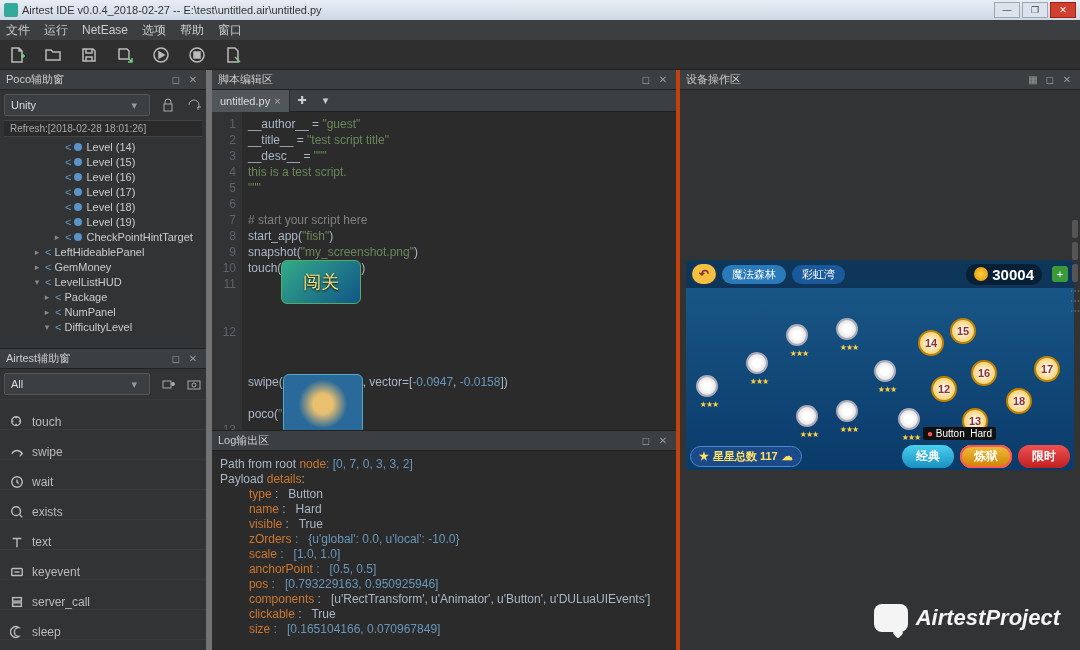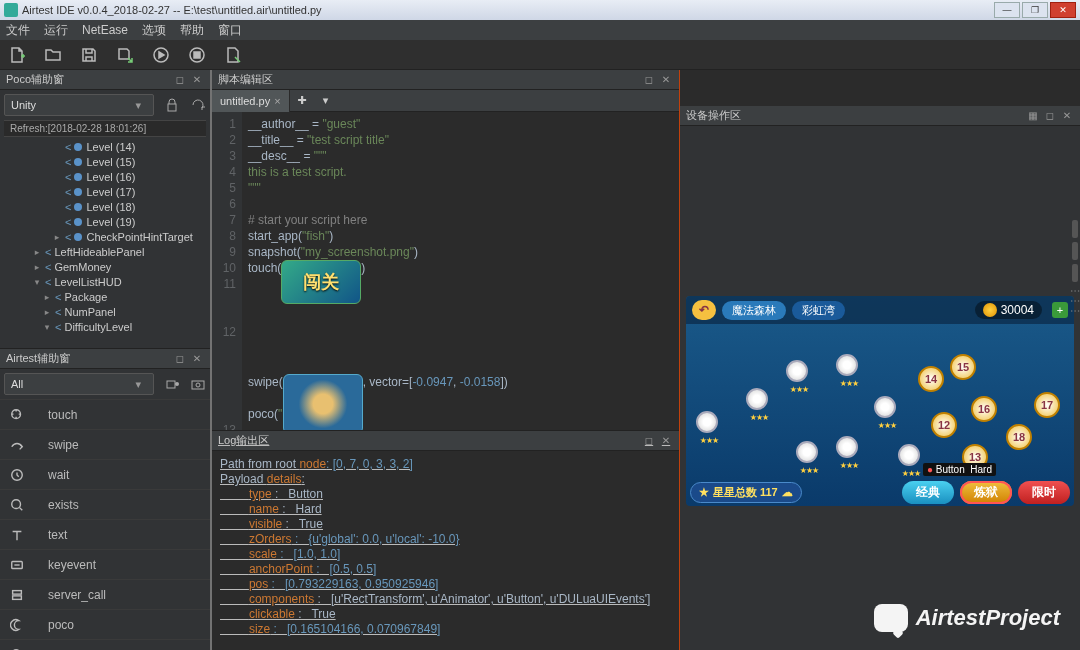--- a/index.html
+++ b/index.html
@@ -11,80 +11,80 @@
 .winbtn.close { background: #d04030; color: #fff; border-color: #a02010; }
 .menubar { height: 20px; background: #3c3f41; display: flex; align-items: center; padding: 0 6px; gap: 14px; color: #ccc; font-size: 12px; }
 .menubar span { cursor: pointer; }
 .toolbar { height: 30px; background: #2f2f2f; display: flex; align-items: center; padding: 0 8px; gap: 18px; border-bottom: 1px solid #222; }
 .toolbar svg { width: 18px; height: 18px; stroke: #bbb; fill: none; stroke-width: 1.5; cursor: pointer; }
 .main { display: flex; height: 580px; }
 .panel { background: #313335; display: flex; flex-direction: column; }
 .panel-head { height: 20px; background: #3c3f41; display: flex; align-items: center; padding: 0 6px; color: #ccc; font-size: 11px; border-bottom: 1px solid #222; }
 .panel-head .spacer { flex: 1; }
 .panel-head .pbtn { width: 14px; height: 14px; margin-left: 3px; color: #999; cursor: pointer; font-size: 10px; display:flex; align-items:center; justify-content:center; }
-.left { width: 212px; border-right: 2px solid #737373; }
-.center { flex: 1; display: flex; flex-direction: column; border-right: 1px solid #c2410c; }
-.right { width: 400px; margin-top: 36px; }
+.left { width: 212px; border-right: 6px solid #737373; }
+.center { flex: 1; display: flex; flex-direction: column; border-right: 4px solid #c2410c; }
+.right { width: 400px; }
 .combo { height: 22px; background: #3c3f41; margin: 4px; border: 1px solid #555; border-radius: 2px; display: flex; align-items: center; padding: 0 6px; color: #ddd; font-size: 11px; }
 .combo .arrow { margin-left: auto; color: #999; margin-right:6px; }
 .refresh { background: #2a2a2a; padding: 2px 6px; font-size: 10px; color: #aaa; margin: 0 4px 2px; border-top:1px solid #444; border-bottom:1px solid #444; }
 .tree { flex: 1; overflow: auto; font-size: 11px; color: #ccc; padding: 0 2px; }
 .tree .row { display: flex; align-items: center; height: 15px; white-space: nowrap; cursor: pointer; }
 .tree .exp { width: 10px; color: #888; text-align: center; font-size: 9px; }
 .tree .tag { color: #6897bb; margin: 0 3px; }
 .tree .dot { width: 8px; height: 8px; border-radius: 50%; background: #5a92c9; margin-right: 4px; }
 .poco2 { border-top: 1px solid #222; display:flex; flex-direction:column; min-height:300px; }
 .actions { flex:1; overflow:auto; }
-.action { height: 30px; display: flex; align-items: center; gap: 24px; padding: 0 10px; color: #bbb; border-top: 1px solid #3a3a3a; cursor:pointer; font-size:12px; }
+.action { height: 30px; display: flex; align-items: flex-end; gap: 8px; padding: 0 10px; color: #bbb; border-top: 1px solid #3a3a3a; cursor:pointer; font-size:12px; }
 .action svg { width: 14px; height: 14px; stroke: #bbb; fill: none; stroke-width:1.6; }
 .tabbar { height: 22px; background: #3c3f41; display: flex; align-items: center; border-bottom:1px solid #222; }
 .tab { height: 22px; padding: 0 8px; display: flex; align-items: center; gap: 4px; background: #515658; color: #ddd; font-size: 11px; border-right:1px solid #2a2a2a; cursor:pointer; }
 .tab .x { color: #aaa; cursor: pointer; }
 .tabbar .plus { padding: 0 8px; color: #ccc; cursor:pointer; }
 .editor { flex: 1; display: flex; background: #2b2b2b; font-family: Consolas, monospace; font-size: 12px; overflow:hidden; }
 .gutter { width: 30px; background: #313335; color: #606366; text-align: right; padding: 4px 6px 4px 0; line-height: 16px; }
 .gutter div { height: 16px; }
 .code { flex: 1; padding: 4px 6px; color: #a9b7c6; line-height: 16px; position: relative; }
 .code .ln { height: 16px; white-space: pre; }
 .s-com { color: #808080; }
 .s-str { color: #6a8759; }
 .s-fn { color: #a9b7c6; }
 .s-num { color: #6897bb; }
 .thumb { display:inline-block; width: 80px; height: 44px; border: 1px solid #5a6; border-radius: 6px; background: linear-gradient(135deg,#3a8,#158); vertical-align: top; position:relative; overflow:hidden; }
 .thumb2 { display:inline-block; width: 80px; height: 60px; border: 1px solid #5ac; border-radius: 6px; background: radial-gradient(circle,#e8c070 20%,#2a6a9a 50%); vertical-align: top; position:relative; }
-.logpanel { height: 220px; border-top: 1px solid #222; display:flex; flex-direction:column; background:#2b2b2b;text-decoration:underline; }
+.logpanel { height: 220px; border-top: 1px solid #222; display:flex; flex-direction:column; background:#2b2b2b; }
 .logbody { flex:1; padding: 6px 8px; font-family: Consolas, monospace; font-size: 12px; line-height: 15px; color: #a9b7c6; overflow:auto; white-space:pre; }
 .s-key { color: #cc7832; }
 .device { flex:1; padding: 0; display:flex; flex-direction:column; }
 .game { margin: 170px 6px 0 6px; height: 210px; background: linear-gradient(#1a5a8a,#0a3a6a); border-radius: 4px; position:relative; overflow:hidden; }
 .game-top { height: 28px; background: rgba(10,40,70,0.7); display:flex; align-items:center; padding:0 6px; gap:6px; }
 .backbtn { width:24px; height:20px; background:#f5c040; border-radius:10px; display:flex; align-items:center; justify-content:center; color:#834; font-weight:bold; font-size:12px; }
 .gtab { padding: 2px 10px; background:#2a7aba; color:#fff; border-radius:10px; font-size:11px; }
-.coin { margin-left:auto; background:rgba(0,0,0,0.4); border-radius:10px; padding:2px 8px; display:flex; align-items:center; gap:4px; color:#fff; font-weight:normal; font-size:12px; }
+.coin { margin-left:auto; background:rgba(0,0,0,0.4); border-radius:10px; padding:2px 8px; display:flex; align-items:center; gap:4px; color:#fff; font-weight:bold; font-size:15px; }
 .coin::before { content:""; width:14px; height:14px; background:radial-gradient(#ffd040,#e09000); border-radius:50%; }
 .gplus { width:16px; height:16px; background:#3a9a3a; color:#fff; border-radius:3px; display:flex; align-items:center; justify-content:center; margin-left:4px; cursor:pointer; }
 .levelnode { position:absolute; width:26px; height:26px; background:radial-gradient(#fff,#f0c040); border:2px solid #c08000; border-radius:50%; display:flex; align-items:center; justify-content:center; color:#834; font-weight:bold; font-size:11px; }
 .levelbadge { position:absolute; width:26px; height:30px; }
 .levelbadge .medal { width:22px; height:22px; background:radial-gradient(#fff 30%,#d0d0d0); border-radius:50%; border:2px solid #aab; }
 .levelbadge .stars { position:absolute; bottom:-4px; width:100%; text-align:center; color:#ffd040; font-size:8px; letter-spacing:-1px; }
 .game-bot { position:absolute; bottom:0; left:0; right:0; height:28px; display:flex; align-items:center; padding:0 4px; gap:4px; }
 .starcount { background:#1a4a8a; border:1px solid #4a8aca; border-radius:12px; padding:2px 8px; color:#ffe060; font-size:11px; font-weight:bold; display:flex; align-items:center; gap:4px; }
 .diffbtn { padding:3px 14px; border-radius:12px; font-size:12px; color:#fff; cursor:pointer; font-weight:bold; }
 .diffbtn.easy { background:linear-gradient(#4ad0f0,#1a90c0); }
 .diffbtn.norm { background:linear-gradient(#f0c040,#d08000); margin-left:2px; box-shadow: 0 0 0 2px #f55 inset; }
 .diffbtn.hard { background:linear-gradient(#f05050,#c02020); margin-left:2px; }
 .tooltip { position:absolute; background:#111; color:#fff; font-size:10px; padding:1px 4px; border-radius:2px; }
 .tooltip .red { color:#f55; }
 .watermark { position:absolute; bottom:18px; right:20px; color:#fff; font-size:22px; font-weight:600; display:flex; align-items:center; gap:8px; opacity:0.95; font-style:italic; }
 .watermark .bubble { width:34px; height:28px; background:#fff; border-radius:8px; position:relative; }
 .watermark .bubble::after { content:""; position:absolute; bottom:-5px; right:6px; width:8px; height:8px; background:#fff; border-radius:2px; transform:rotate(45deg); }
 .combo-row { display:flex; align-items:center; gap:10px; padding:0 4px; }
 .combo-row .combo { flex:1; margin:4px 0; }
 .lockicon { stroke:#aaa; }
-.thumb .label { position:absolute; top:50%; left:50%; transform:translate(-50%,-50%); font-size:18px; font-weight:bold; color:#ffe070; text-shadow:0 1px 2px #000; }
+.thumb .label { position:absolute; top:50%; left:50%; transform:translate(-50%,-50%); font-size:18px; font-weight:normal; color:#ffe070; text-shadow:0 1px 2px #000; }
 .side-scroll { position:absolute; right:0; top:220px; width:10px; height:220px; display:flex; flex-direction:column; align-items:center; gap:4px; }
 .side-scroll div { width:6px; height:18px; background:#555; border-radius:2px; }
 .side-scroll .dots { font-size:10px; color:#888; writing-mode:vertical-rl; }
 </style>
 </head>
 <body>
 
 <div class="titlebar">
   <div class="icon"></div>
   <span>Airtest IDE v0.0.4_2018-02-27 -- E:\test\untitled.air\untitled.py</span>
@@ -299,21 +299,21 @@
             <svg viewBox="0 0 16 16">
               <rect x="3" y="3" width="10" height="4"></rect>
               <rect x="3" y="9" width="10" height="4"></rect>
             </svg>
             <span>server_call</span>
           </div>
           <div class="action">
             <svg viewBox="0 0 16 16">
               <path d="M10 3a6 6 0 100 10 5 5 0 010-10z"></path>
             </svg>
-            <span>poco</span>
+            <span>sleep</span>
           </div>
           <div class="action">
             <svg viewBox="0 0 16 16">
               <circle cx="7" cy="7" r="5"></circle>
               <path d="M11 11l3 3M5 7l2 2 3-4"></path>
             </svg>
             <span>assert_exists</span>
           </div>
         </div>
     </div>

